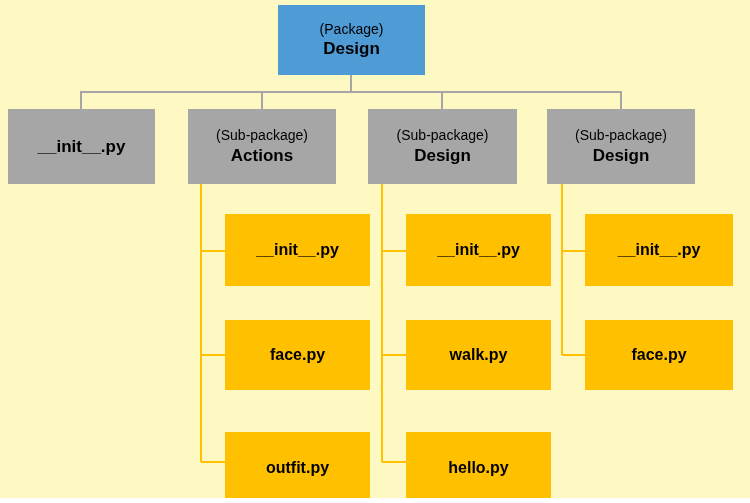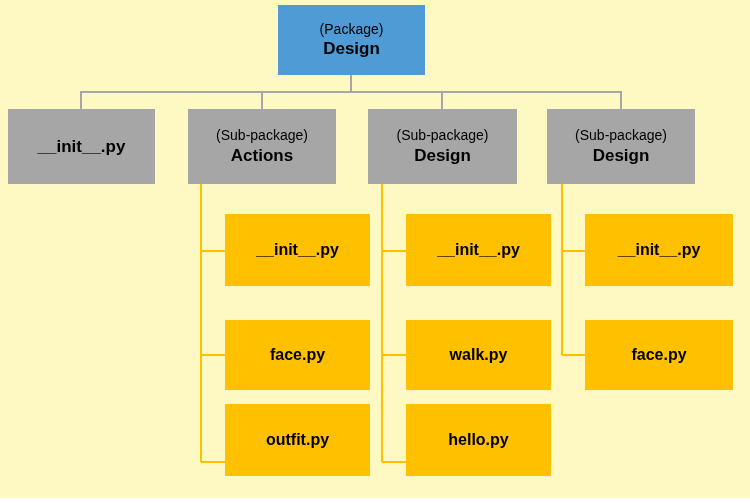--- a/index.html
+++ b/index.html
@@ -81,21 +81,21 @@
   #sound-vline   { left: 561px; top: 184px; height: 171px; }
   #sound-e1      { left: 562px; top: 250px; width: 23px; }
   #sound-e2      { left: 562px; top: 354px; width: 23px; }
 
   
   .col-design  { left: 225px; width: 145px; }
   .col-actions { left: 406px; width: 145px; }
   .col-sound   { left: 585px; width: 148px; }
   .row-1 { top: 214px; height: 72px; }
   .row-2 { top: 320px; height: 70px; }
-  .row-3 { top: 404px; height: 72px; }
+  .row-3 { top: 432px; height: 72px; }
 </style>
 </head>
 <body>
 
 <div class="canvas">
 
   <div id="robot-box" class="box pkg">
     <span class="type-label">(Package)</span>
     <span class="name-label">Design</span>
   </div>

